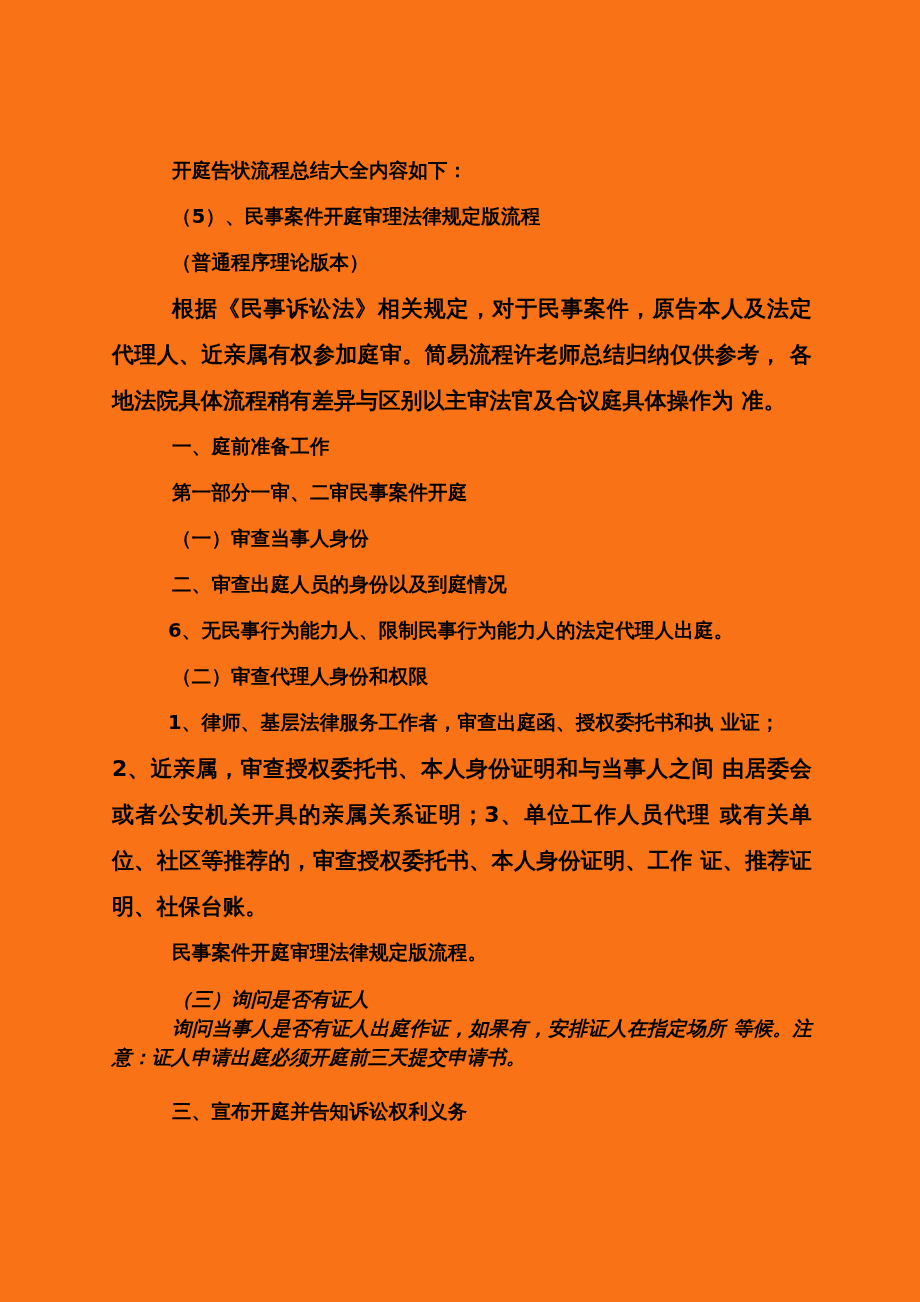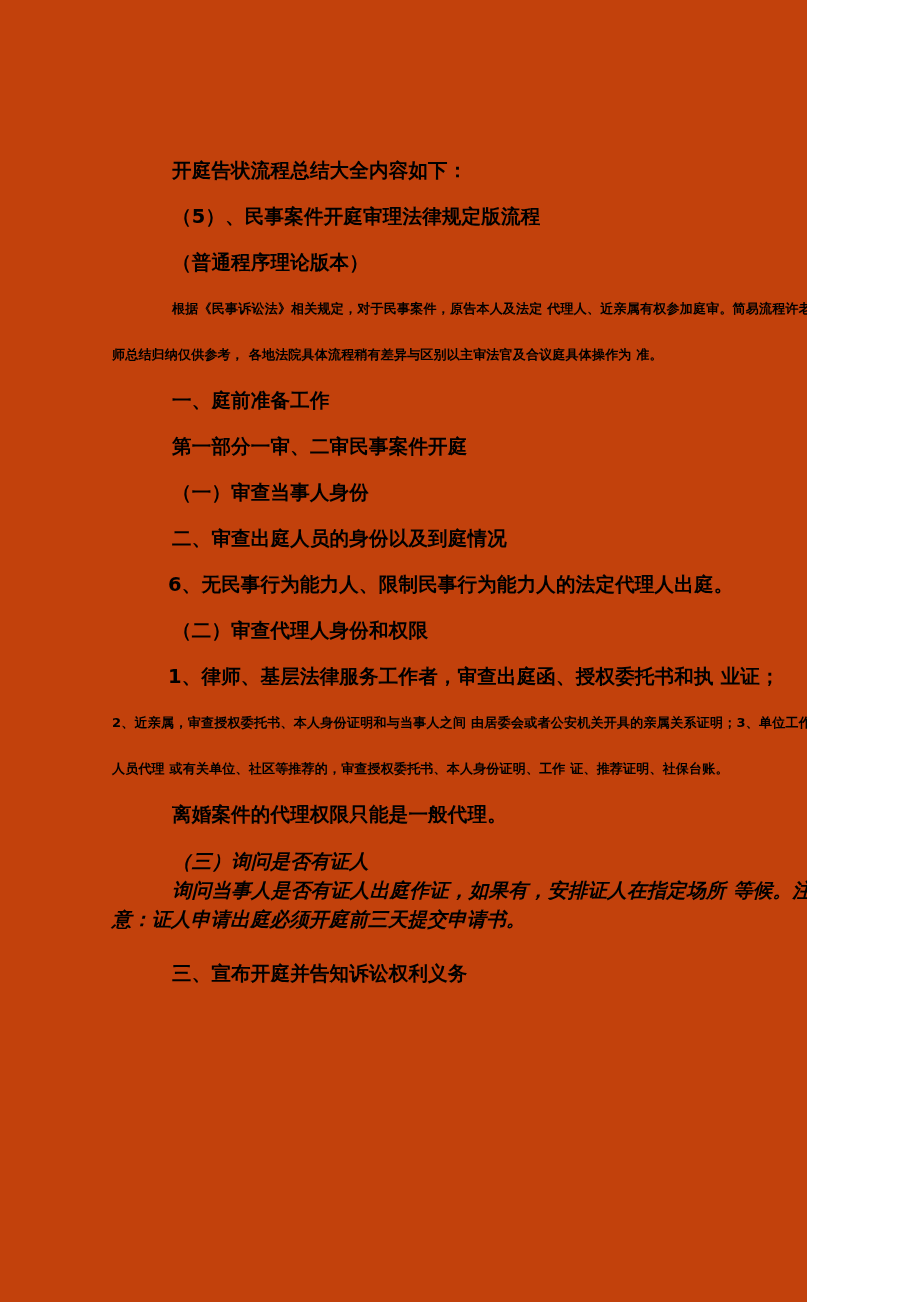--- a/index.html
+++ b/index.html
@@ -10,25 +10,25 @@
   body {
     width: 920px;
     height: 1302px;
     font-family: "DejaVu Sans", "Liberation Sans", sans-serif;
     color: #000000;
     -webkit-font-smoothing: none;
   }
 
   .page {
     position: relative;
-    width: 807px;
+    width: 920px;
     height: 1302px;
     box-sizing: border-box;
     overflow: hidden;
-    background: #c2410c;
+    background: #f97316;
   }
 
   
   .doc-title {
     position: absolute;
     left: 0;
     top: 84px;
     width: 920px;
     padding-left: 360px;
     box-sizing: border-box;
@@ -58,21 +58,21 @@
     margin: 0;
   }
 
   
   .line.indent-sm {
     text-indent: 56px;
   }
 
   
   .para {
-    font-size: 13px;
+    font-size: 22px;
     font-weight: 600;
     line-height: 46px;
     letter-spacing: 0.2px;
     text-align: justify;
     text-align-last: left;
     text-indent: 60px;
     margin: 0;
     white-space: pre-wrap;
   }
   .para.no-indent {
@@ -123,21 +123,21 @@
 
 
     <p class="line indent-sm">6、无民事行为能力人、限制民事行为能力人的法定代理人出庭。</p>
 
     <p class="line">（二）审查代理人身份和权限</p>
 
     <p class="line indent-sm">1、律师、基层法律服务工作者，审查出庭函、授权委托书和执 业证；</p>
 
     <p class="para no-indent">2、近亲属，审查授权委托书、本人身份证明和与当事人之间 由居委会或者公安机关开具的亲属关系证明；3、单位工作人员代理 或有关单位、社区等推荐的，审查授权委托书、本人身份证明、工作 证、推荐证明、社保台账。</p>
 
-    <p class="line">离婚案件的代理权限只能是一般代理。</p>
+    <p class="line">民事案件开庭审理法律规定版流程。</p>
 
     <div class="spacer-xs"></div>
 
     <p class="para-tight">（三）询问是否有证人</p>
 
     <p class="para-tight">询问当事人是否有证人出庭作证，如果有，安排证人在指定场所 等候。注意：证人申请出庭必须开庭前三天提交申请书。</p>
 
     <div class="spacer-sm"></div>
 
     <p class="line">三、宣布开庭并告知诉讼权利义务</p>

